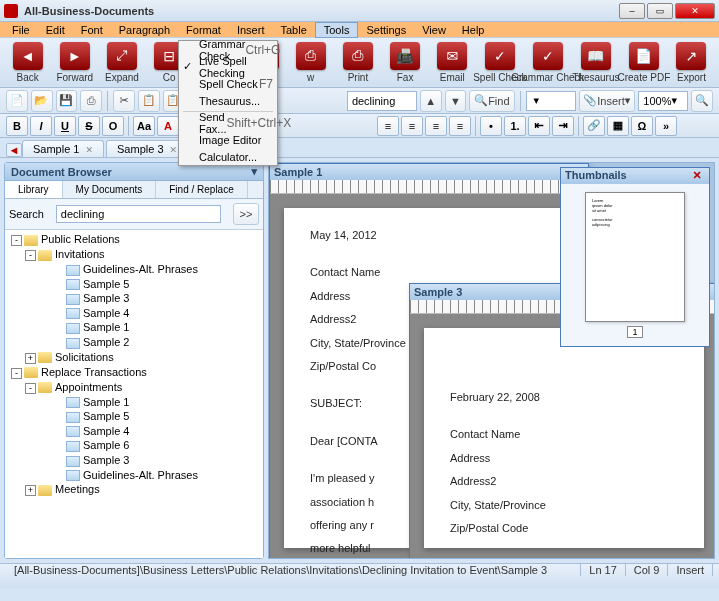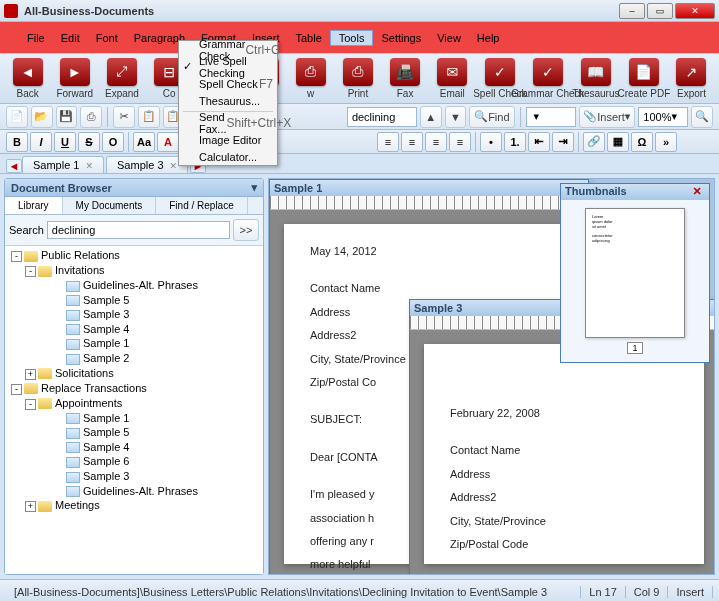--- a/index.html
+++ b/index.html
@@ -3,21 +3,21 @@
 <meta charset="utf-8">
 <style>
 *{margin:0;padding:0;box-sizing:border-box;font-family:Tahoma,Arial,sans-serif;font-size:11px;user-select:none}
 body{width:719px;height:601px;background:#d6e5f5;overflow:hidden;position:relative}
 .titlebar{height:22px;background:linear-gradient(#e8f0f8,#d0e0f0);display:flex;align-items:center;padding:0 4px;border-bottom:1px solid #a5bdd6}
 .appicon{width:14px;height:14px;background:#b00;margin-right:6px;border-radius:2px}
 .title{color:#333;font-weight:bold;flex:1}
 .winbtns{display:flex;gap:2px}
 .winbtn{width:26px;height:16px;background:linear-gradient(#f5f5f5,#ddd);border:1px solid #888;border-radius:2px;display:flex;align-items:center;justify-content:center;font-size:9px;cursor:pointer}
 .winbtn.close{background:linear-gradient(#e55,#c00);color:#fff;width:40px}
-.menubar{height:32px;background:#ef4444;display:flex;align-items:center;padding:0 19px;border-bottom:1px solid #c0d0e0}
+.menubar{height:16px;background:#fdba74;display:flex;align-items:center;padding:0 4px;border-bottom:1px solid #c0d0e0}
 .menuitem{padding:1px 8px;cursor:pointer}
 .menuitem.open{background:#c8dbf0;border:1px solid #7da2ce}
 .dropdown{position:absolute;top:40px;left:178px;background:#f4f4f4;border:1px solid #999;box-shadow:2px 2px 4px rgba(0,0,0,.3);z-index:100;width:100px}
 .ddrow{display:flex;align-items:center;padding:2px 4px 2px 20px;height:17px;cursor:pointer;position:relative}
 .ddrow.checked:before{content:"✓";position:absolute;left:4px}
 .ddshort{margin-left:auto;color:#666;font-size:12px}
 .ddsep{height:1px;background:#ccc;margin:2px 4px}
 .bigtoolbar{height:50px;background:linear-gradient(#e8f0fa,#d0e0f0);border-bottom:1px solid #a5bdd6;display:flex;align-items:center;padding:2px 6px;gap:4px;overflow:hidden}
 .bigbtn{width:44px;height:46px;display:flex;flex-direction:column;align-items:center;cursor:pointer;padding-top:2px}
 .bigicon{width:30px;height:28px;background:linear-gradient(#c44,#800);border-radius:4px;display:flex;align-items:center;justify-content:center;color:#fff;font-size:14px;box-shadow:0 1px 2px rgba(0,0,0,.3)}
@@ -33,21 +33,21 @@
 .tab{padding:2px 10px;background:linear-gradient(#f5faff,#e0ebf6);border:1px solid #a5bdd6;border-bottom:none;border-radius:3px 3px 0 0;margin-right:2px;cursor:pointer;font-size:10px}
 .tab .x{margin-left:6px;color:#888;font-size:9px}
 .tabplus{width:16px;height:14px;background:#e8f0fa;border:1px solid #a5bdd6;display:flex;align-items:center;justify-content:center;color:#b00;font-weight:bold;border-radius:2px;cursor:pointer}
 .main{display:flex;height:405px;padding:4px;gap:4px}
 .sidebar{width:260px;background:linear-gradient(#f0f6fc,#e4eef8);border:1px solid #8fb3d9;border-radius:3px;display:flex;flex-direction:column}
 .sidehdr{height:18px;background:linear-gradient(#c8ddf2,#a8c8e8);padding:2px 6px;font-weight:bold;color:#2a4a6a;border-bottom:1px solid #8fb3d9;display:flex;align-items:center}
 .sidehdr .spacer{flex:1}
 .sidetabs{display:flex;border-bottom:1px solid #a5bdd6;background:#e8f0fa}
 .sidetab{padding:3px 13px;font-size:10px;cursor:pointer;border-right:1px solid #c0d0e0}
 .sidetab.active{background:#fff}
-.searchrow{display:flex;align-items:center;padding:4px;gap:3px;border-bottom:1px solid #c0d0e0}
+.searchrow{display:flex;align-items:center;padding:4px;gap:12px;border-bottom:1px solid #c0d0e0}
 .searchrow input{flex:1;height:18px;border:1px solid #9cb8d6;padding:0 4px}
 .tree{flex:1;overflow:auto;background:#fff;padding:2px;font-size:11px}
 .node{padding:1px 0 1px 2px;white-space:nowrap;cursor:pointer}
 .node .exp{display:inline-block;width:11px;height:11px;border:1px solid #888;text-align:center;line-height:9px;font-size:9px;margin-right:2px;background:#fff}
 .node .ficon{display:inline-block;width:14px;height:11px;margin-right:3px;vertical-align:middle}
 .folder{background:linear-gradient(#ffe89a,#e8c050);border-radius:1px}
 .doc{background:linear-gradient(#dfefff,#b8d8f0);border:1px solid #8fb3d9}
 .l1{padding-left:4px}.l2{padding-left:18px}.l3{padding-left:32px}.l4{padding-left:46px}
 .workspace{flex:1;position:relative;background:#a8c4e0;border:1px solid #8fb3d9;overflow:hidden}
 .docwin{position:absolute;background:#e8f0fa;border:1px solid #4a7aba;box-shadow:2px 2px 6px rgba(0,0,0,.2)}
@@ -55,21 +55,21 @@
 .ruler{height:14px;background:#f8f8f8;border-bottom:1px solid #bbb;position:relative;font-size:7px;overflow:hidden}
 .ruler:before{content:"";position:absolute;inset:0;background:repeating-linear-gradient(90deg,#888 0,#888 1px,transparent 1px,transparent 8px)}
 .docpage{background:#888;padding:14px;height:calc(100% - 30px);overflow:hidden}
 .paper{background:#fff;padding:20px 26px;height:100%;font-size:10px;line-height:1.4;color:#222;box-shadow:0 2px 6px rgba(0,0,0,.3)}
 .paper p{margin-bottom:8px}
 .thumbwin{position:absolute;top:4px;right:4px;width:150px;background:#e8f0fa;border:1px solid #4a7aba;z-index:50}
 .thumbwin .dhdr{height:16px;background:linear-gradient(#d0e2f4,#a8c8e8);padding:1px 4px;font-size:10px;font-weight:bold;color:#2a4a6a;display:flex}
 .thumbbody{padding:8px;display:flex;flex-direction:column;align-items:center;background:#f0f6fc}
 .thumb{width:100px;height:130px;background:#fff;border:1px solid #888;padding:6px;font-size:4px;line-height:1.2;margin-bottom:4px;box-shadow:1px 1px 3px rgba(0,0,0,.2)}
 .thumbnum{width:16px;text-align:center;border:1px solid #888;background:#fff;font-size:9px}
-.statusbar{height:18px;background:linear-gradient(#e8f0fa,#d0e0f0);border-top:1px solid #a5bdd6;display:flex;align-items:center;padding:12px 6px;font-size:10px;color:#333}
+.statusbar{height:18px;background:linear-gradient(#e8f0fa,#d0e0f0);border-top:1px solid #a5bdd6;display:flex;align-items:flex-end;padding:12px 6px;font-size:10px;color:#333}
 .statusbar .cell{border-right:1px solid #a5bdd6;padding:0 8px}
 .cls{margin-left:auto;width:16px;text-align:center;color:#b00;font-weight:bold;cursor:pointer}
 .watermark{position:absolute;color:#f4d0d0;font-size:12px;font-weight:bold;pointer-events:none}
 </style>
 </head>
 <body>
 
 <div class="titlebar">
   <div class="appicon"></div>
   <div class="title">All-Business-Documents</div>

